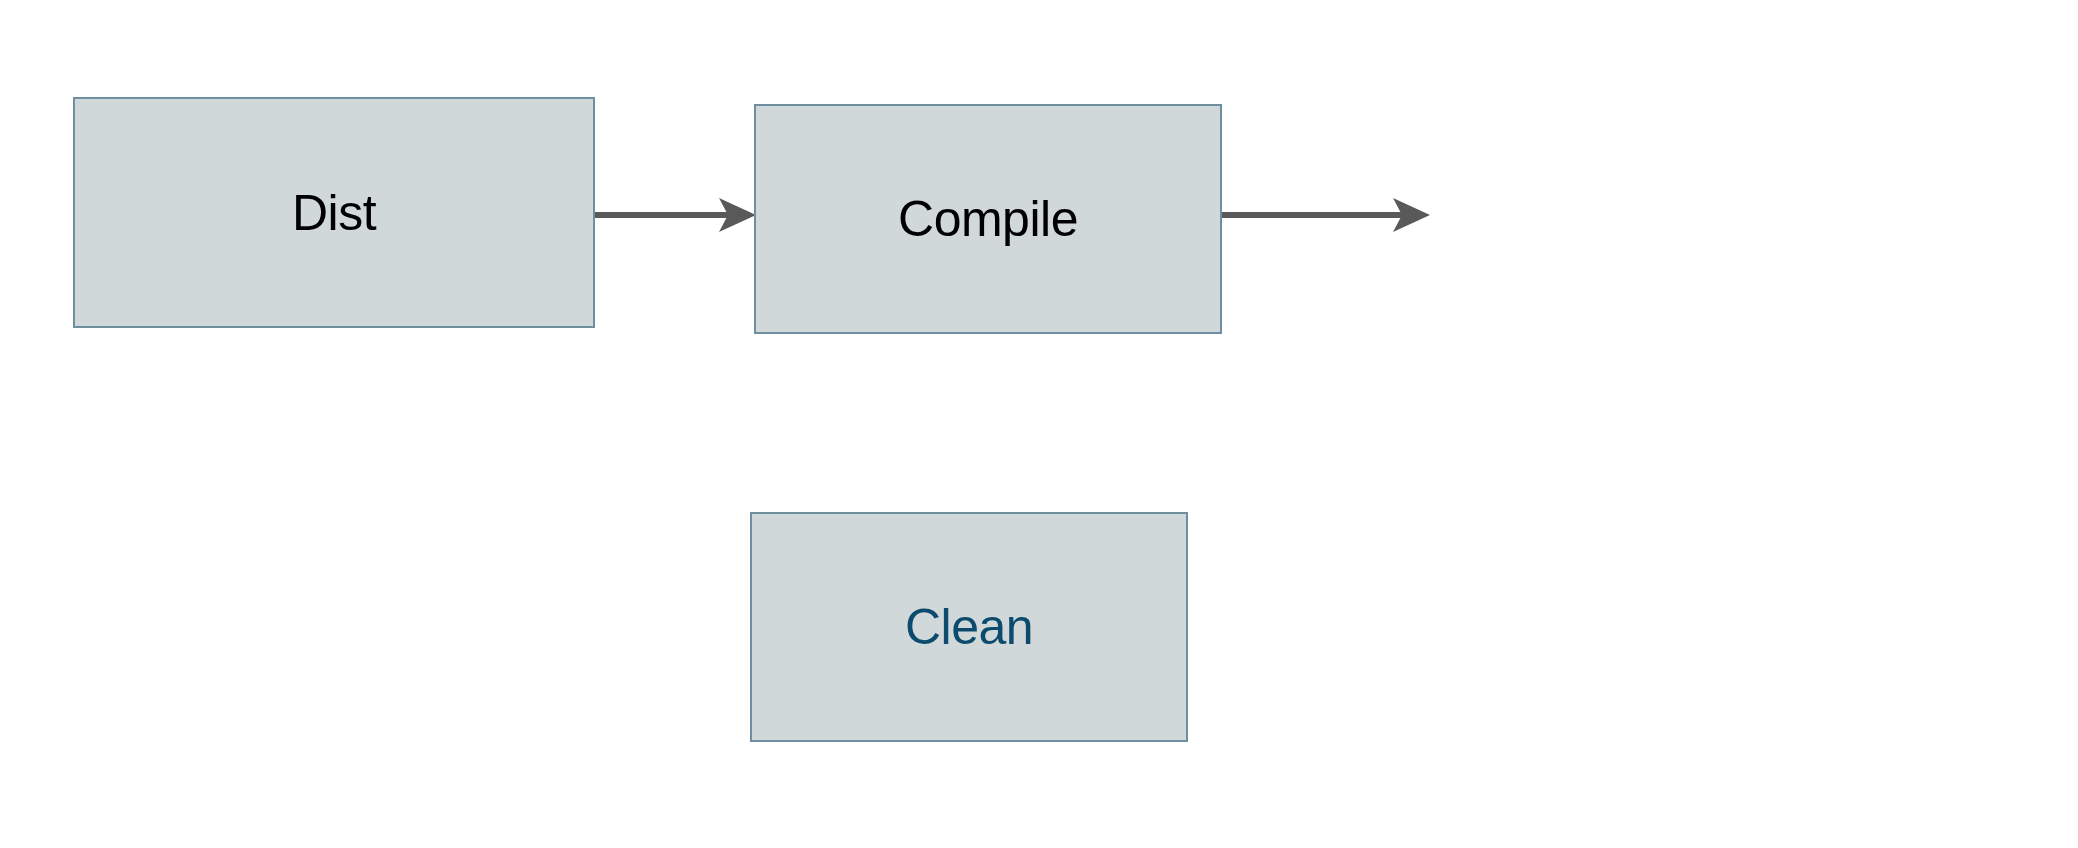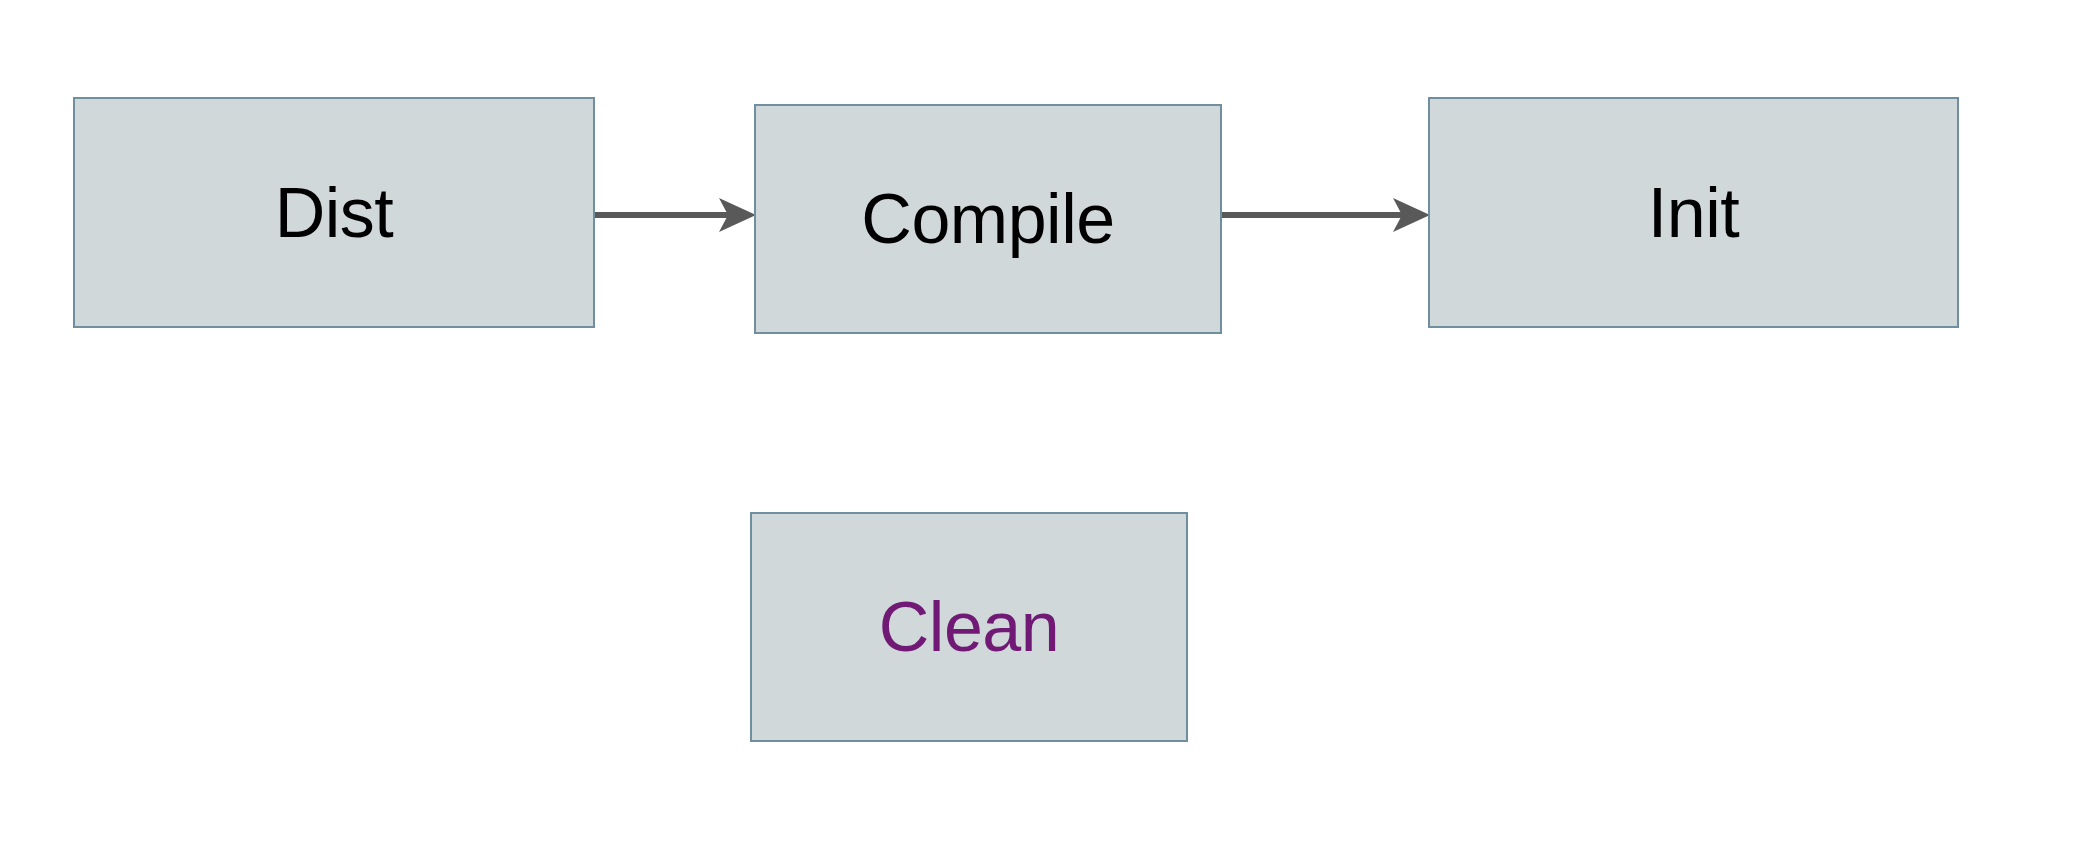--- a/index.html
+++ b/index.html
@@ -22,21 +22,21 @@
     position: absolute;
     box-sizing: border-box;
     background: #d0d8da;
     border: 2px solid #6f8fa0;
     display: flex;
     align-items: center;
     justify-content: center;
   }
   .node-label {
     font-family: "Liberation Sans", sans-serif;
-    font-size: 70px;
+    font-size: 50px;
     font-weight: 400;
     color: #000000;
     line-height: 1;
     letter-spacing: -0.5px;
     white-space: nowrap;
     user-select: none;
   }
   .edge {
     position: absolute;
     overflow: visible;
@@ -74,21 +74,18 @@
   </div>
 
   <div class="node" id="node-dist" style="left: 73px; top: 97px; width: 522px; height: 231px; background: rgb(208, 216, 218); border-color: rgb(111, 143, 160);">
     <span class="node-label" style="color: rgb(0, 0, 0);">Dist</span>
   </div>
 
   <div class="node" id="node-compile" style="left: 754px; top: 104px; width: 468px; height: 230px; background: rgb(208, 216, 218); border-color: rgb(111, 143, 160);">
     <span class="node-label" style="color: rgb(0, 0, 0);">Compile</span>
   </div>
 
-  <div class="node" id="node-init" style="left: 1428px; top: 97px; width: 531px; height: 231px; background: rgb(208, 216, 218); border-color: rgb(111, 143, 160);">
-    <span class="node-label" style="color: rgb(0, 0, 0);">Init</span>
-  </div>
 
   <div class="node" id="node-clean" style="left: 750px; top: 512px; width: 438px; height: 230px; background: rgb(208, 216, 218); border-color: rgb(111, 143, 160);">
-    <span class="node-label" style="color: #701a75;">Clean</span>
+    <span class="node-label" style="color: #0c4a6e;">Clean</span>
   </div>
 
 </div>
 
 </body></html>

